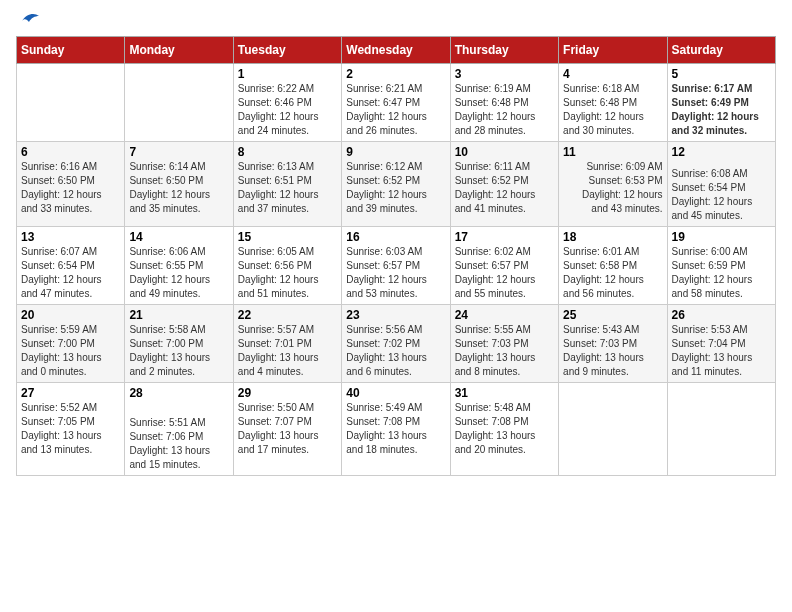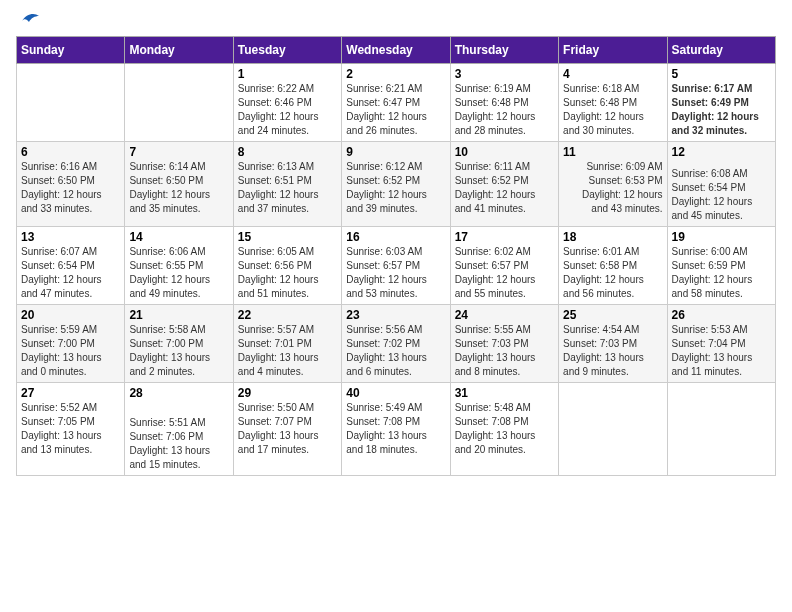--- a/index.html
+++ b/index.html
@@ -47,21 +47,21 @@
       color: #333;
       margin-top: 2px;
     }
     .calendar {
       width: 100%;
       border-collapse: collapse;
       font-size: 11px;
       margin-top: 6px;
     }
     .calendar thead th {
-      background-color: #4c1d95;
+      background-color: #b91c1c;
       color: #fff;
       padding: 6px 4px;
       text-align: left;
       font-size: 12px;
       font-weight: bold;
       border: 1px solid #aaa;
     }
     .calendar tbody td {
       border: 1px solid #ccc;
       vertical-align: top;
@@ -268,21 +268,21 @@
 Daylight: 13 hours and 6 minutes.</div>
         </td>
         <td>
           <span class="day-num">24</span>
           <div class="day-info" style="white-space: pre-line;">Sunrise: 5:55 AM
 Sunset: 7:03 PM
 Daylight: 13 hours and 8 minutes.</div>
         </td>
         <td>
           <span class="day-num">25</span>
-          <div class="day-info" style="white-space: pre-line;">Sunrise: 4:54 AM
+          <div class="day-info" style="white-space: pre-line;">Sunrise: 5:43 AM
 Sunset: 7:03 PM
 Daylight: 13 hours and 9 minutes.</div>
         </td>
         <td>
           <span class="day-num">26</span>
           <div class="day-info" style="white-space: pre-line;">Sunrise: 5:53 AM
 Sunset: 7:04 PM
 Daylight: 13 hours and 11 minutes.</div>
         </td>
       </tr>

